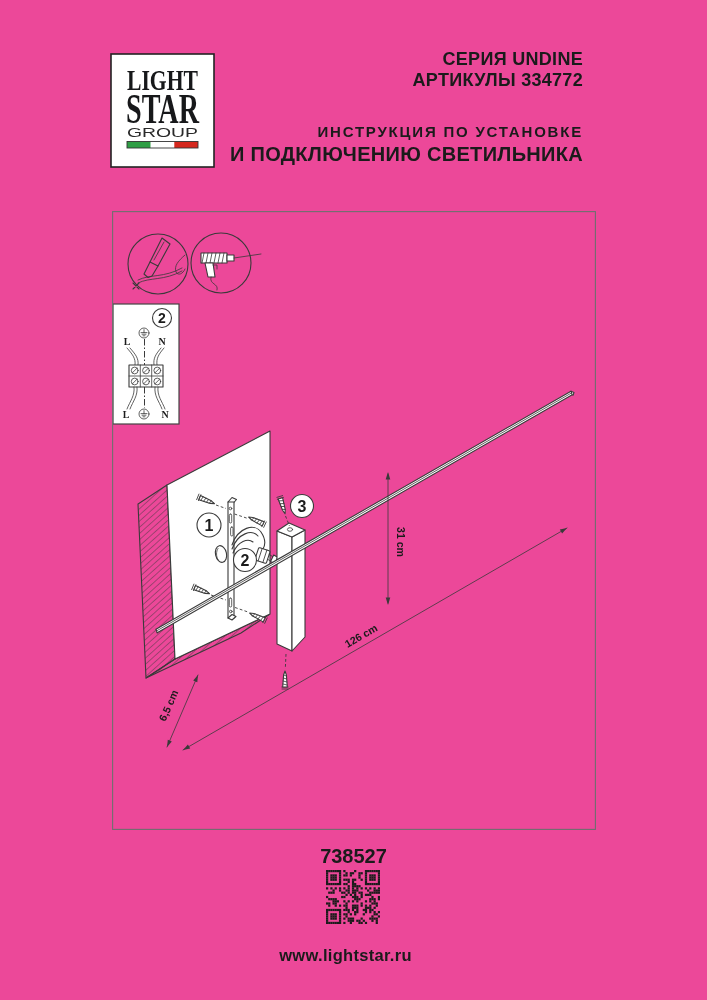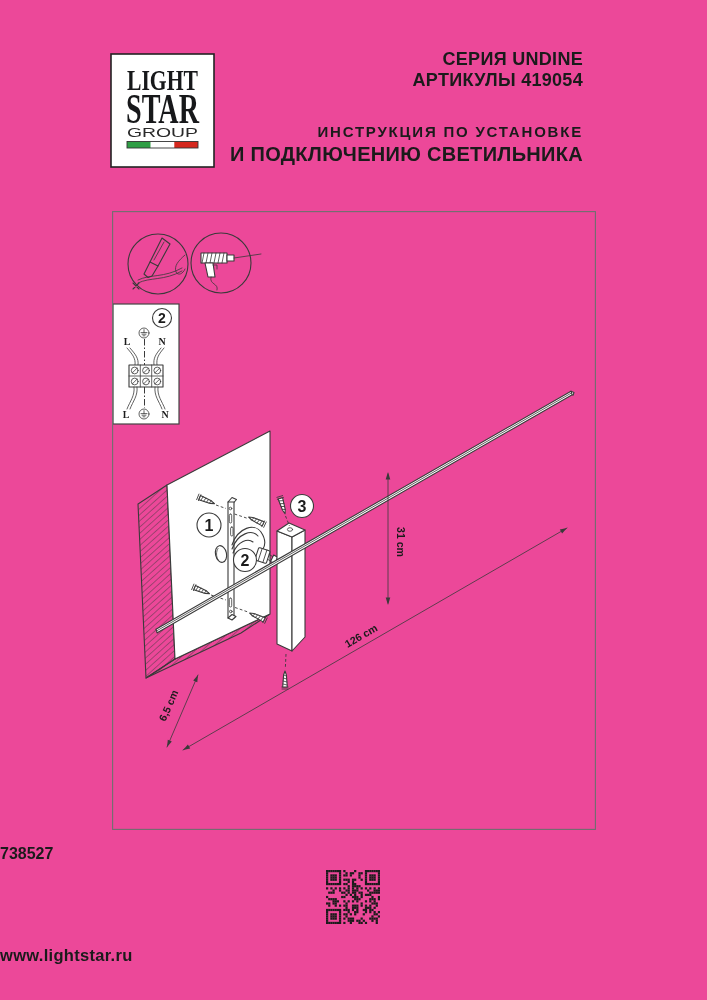--- a/index.html
+++ b/index.html
@@ -17,24 +17,24 @@
   .diagram-svg *{vector-effect:none;}
   .ln{stroke:#3a3a3a;stroke-width:1.1;fill:none;stroke-linecap:round;stroke-linejoin:round;}
   .lnthin{stroke:#3a3a3a;stroke-width:.8;fill:none;stroke-linecap:round;}
   .lnw{stroke:#3a3a3a;stroke-width:1.1;fill:#ffffff;stroke-linejoin:round;}
   .dash{stroke:#3a3a3a;stroke-width:.9;fill:none;stroke-dasharray:2.8 2.2;}
   .dashdot{stroke:#3a3a3a;stroke-width:1;fill:none;stroke-dasharray:6.5 2 1.5 2;}
   .stepnum{font:bold 16px "Liberation Sans",sans-serif;fill:#1b1b1b;text-anchor:middle;}
   .badgenum{font:bold 14px "Liberation Sans",sans-serif;fill:#1b1b1b;text-anchor:middle;}
   .wirelbl{font:bold 10px "Liberation Serif",serif;fill:#1b1b1b;text-anchor:middle;}
   .dimtxt{font:bold 10.5px "Liberation Sans",sans-serif;fill:#1b1b1b;text-anchor:middle;}
-  .art-num{position:absolute;top:845px;left:0;width:707px;text-align:left;
-           font-size:16px;font-weight:bold;}
+  .art-num{position:absolute;top:845px;left:0;width:707px;text-align:center;
+           font-size:20px;font-weight:bold;}
   .qr{position:absolute;top:870px;left:326px;}
-  .site{position:absolute;top:946px;left:0;width:691px;text-align:left;
+  .site{position:absolute;top:946px;left:0;width:691px;text-align:center;
         font-size:16.5px;font-weight:bold;letter-spacing:.3px;}
 </style>
 </head>
 <body>
 
 <div class="page">
 
   <svg class="logo-svg" width="105" height="115" viewBox="0 0 105 115">
     <rect x="1" y="1" width="103" height="113" fill="#ffffff" stroke="#222" stroke-width="1.6"></rect>
     <text class="logo-word" x="17" y="37" font-size="30" textLength="71" lengthAdjust="spacingAndGlyphs">LIGHT</text>
@@ -43,21 +43,21 @@
     <g>
       <rect x="17" y="88.5" width="23.7" height="6.5" fill="#2f9e45"></rect>
       <rect x="40.7" y="88.5" width="23.6" height="6.5" fill="#ffffff"></rect>
       <rect x="64.3" y="88.5" width="23.7" height="6.5" fill="#d5281e"></rect>
       <rect x="17" y="88.5" width="71" height="6.5" fill="none" stroke="#333" stroke-width=".9"></rect>
     </g>
   </svg>
 
   <div class="header">
     <div class="hdr-line">СЕРИЯ UNDINE</div>
-    <div class="hdr-line">АРТИКУЛЫ 419054</div>
+    <div class="hdr-line">АРТИКУЛЫ 334772</div>
     <div class="title-block">
       <div class="title-l1">ИНСТРУКЦИЯ ПО УСТАНОВКЕ</div>
       <div class="title-l2">И ПОДКЛЮЧЕНИЮ СВЕТИЛЬНИКА</div>
     </div>
   </div>
 
   <svg class="diagram-svg" width="484" height="619" viewBox="0 0 484 619">
     <defs>
       <pattern id="hatch" width="4.6" height="4.6" patternUnits="userSpaceOnUse" patternTransform="rotate(-42)">
         <path d="M0,0 H4.6" stroke="#3a3a3a" stroke-width=".85"></path>

